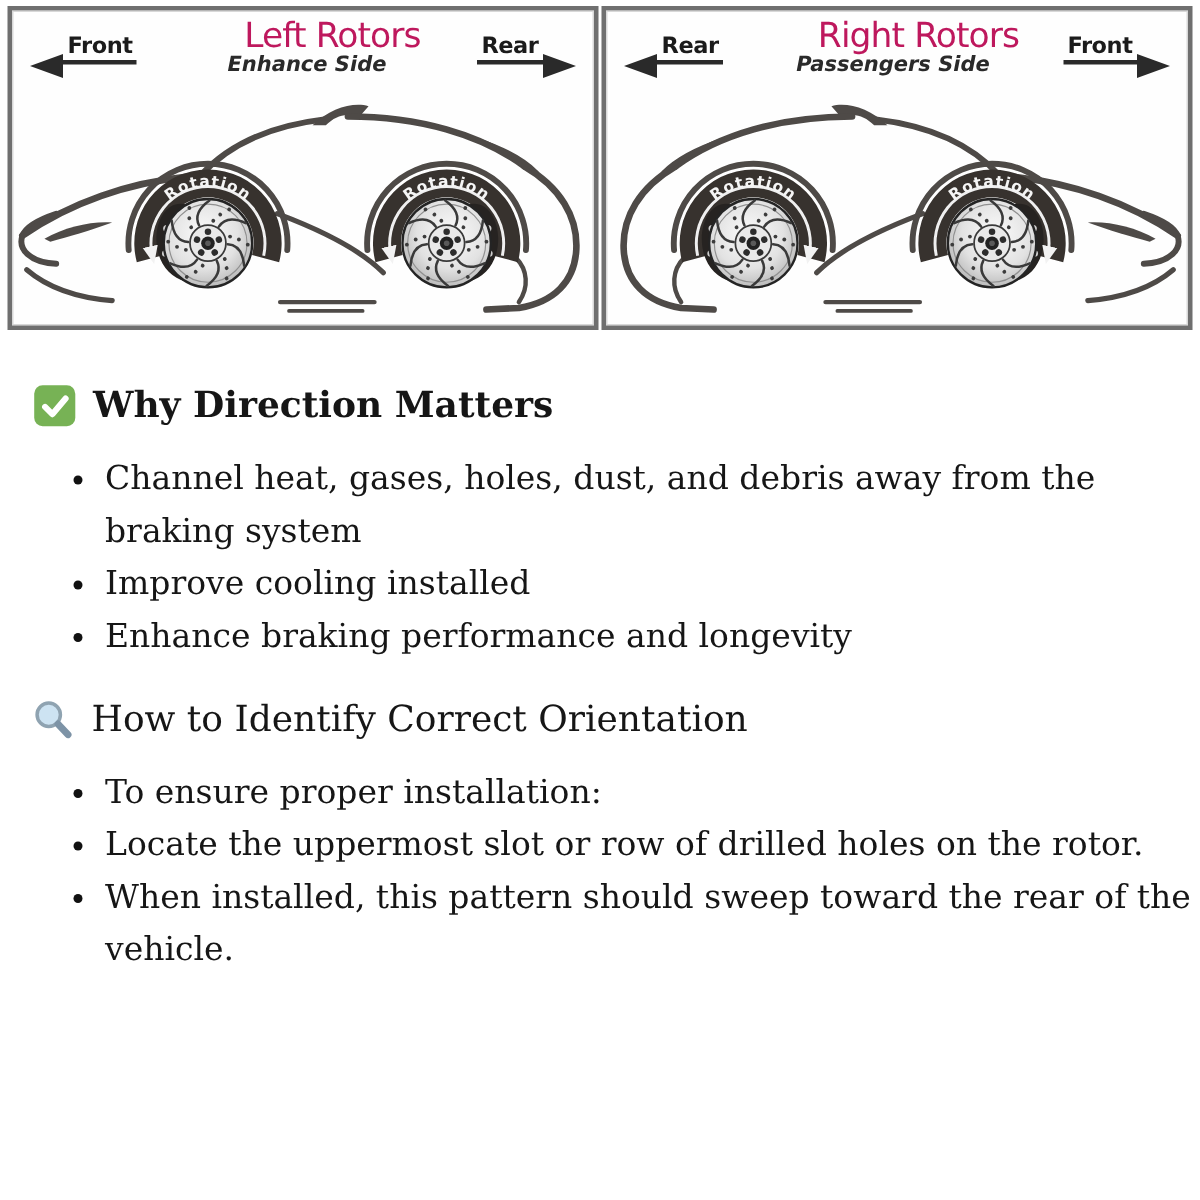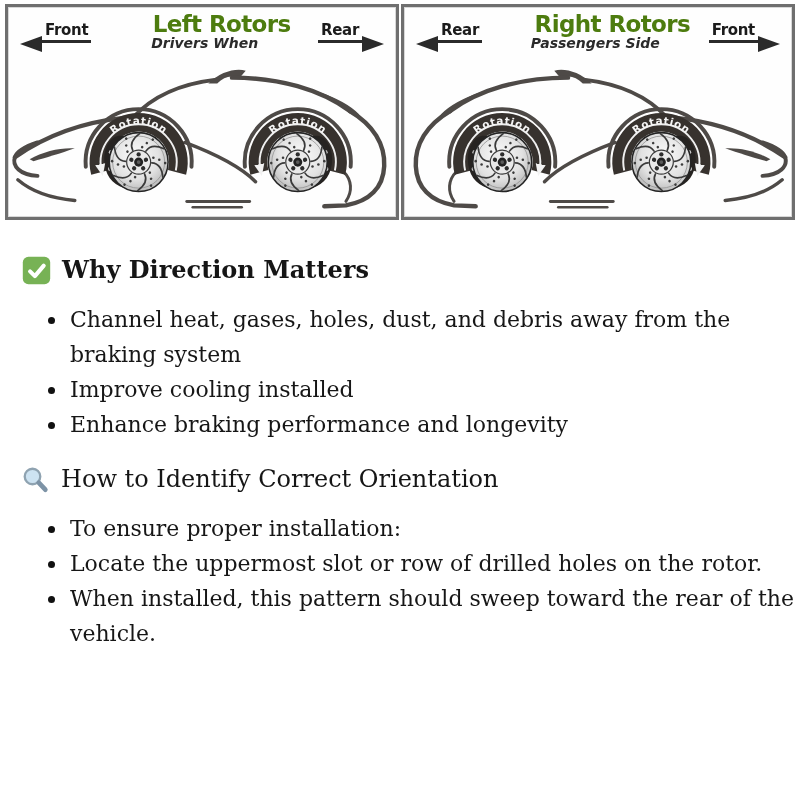--- a/index.html
+++ b/index.html
@@ -12,21 +12,21 @@
   .panel{
     flex:1;min-width:0;border:3px solid #6f6f6f;background:#fefefe;
     box-shadow:inset 0 0 0 1px #d8d8d8;
   }
   .panel-header{
     display:flex;justify-content:space-between;align-items:flex-start;
     padding:7px 12px 0 12px;height:44px;
     font-family:"DejaVu Sans", sans-serif;
   }
   .titles{text-align:center;line-height:1.02;margin-top:-1px;}
-  .panel-title{font-weight:bold;font-size:23px;letter-spacing:-0.6px;color:#4d7c0f;margin-left:34px;}
+  .panel-title{font-weight:normal;font-size:23px;letter-spacing:-0.6px;color:#be185d;margin-left:34px;}
   .panel-subtitle{font-weight:bold;font-style:italic;font-size:14px;color:#2a2a2a;}
   .dir{display:flex;align-items:flex-end;margin-top:7px;}
   .dir-label{
     font-weight:bold;font-size:15px;color:#1b1b1b;
     border-bottom:3px solid #2a2a2a;padding:0 3px 1px 3px;letter-spacing:-0.3px;
   }
   .tri{width:0;height:0;border-top:8px solid transparent;border-bottom:8px solid transparent;transform:translateY(9px);}
   .tri-left{border-right:22px solid #2a2a2a;}
   .tri-right{border-left:22px solid #2a2a2a;}
   .car-svg{display:block;width:100%;height:auto;}
@@ -56,21 +56,21 @@
 <div class="panels">
 
   <section class="panel">
     <div class="panel-header">
       <div class="dir">
         <i class="tri tri-left"></i>
         <span class="dir-label">Front</span>
       </div>
       <div class="titles">
         <div class="panel-title">Left Rotors</div>
-        <div class="panel-subtitle">Drivers When</div>
+        <div class="panel-subtitle">Enhance Side</div>
       </div>
       <div class="dir">
         <span class="dir-label">Rear</span>
         <i class="tri tri-right"></i>
       </div>
     </div>
 
     <svg class="car-svg" viewBox="0 0 395 162">
       <defs>
         <radialGradient id="rg" cx="45%" cy="40%" r="65%">

